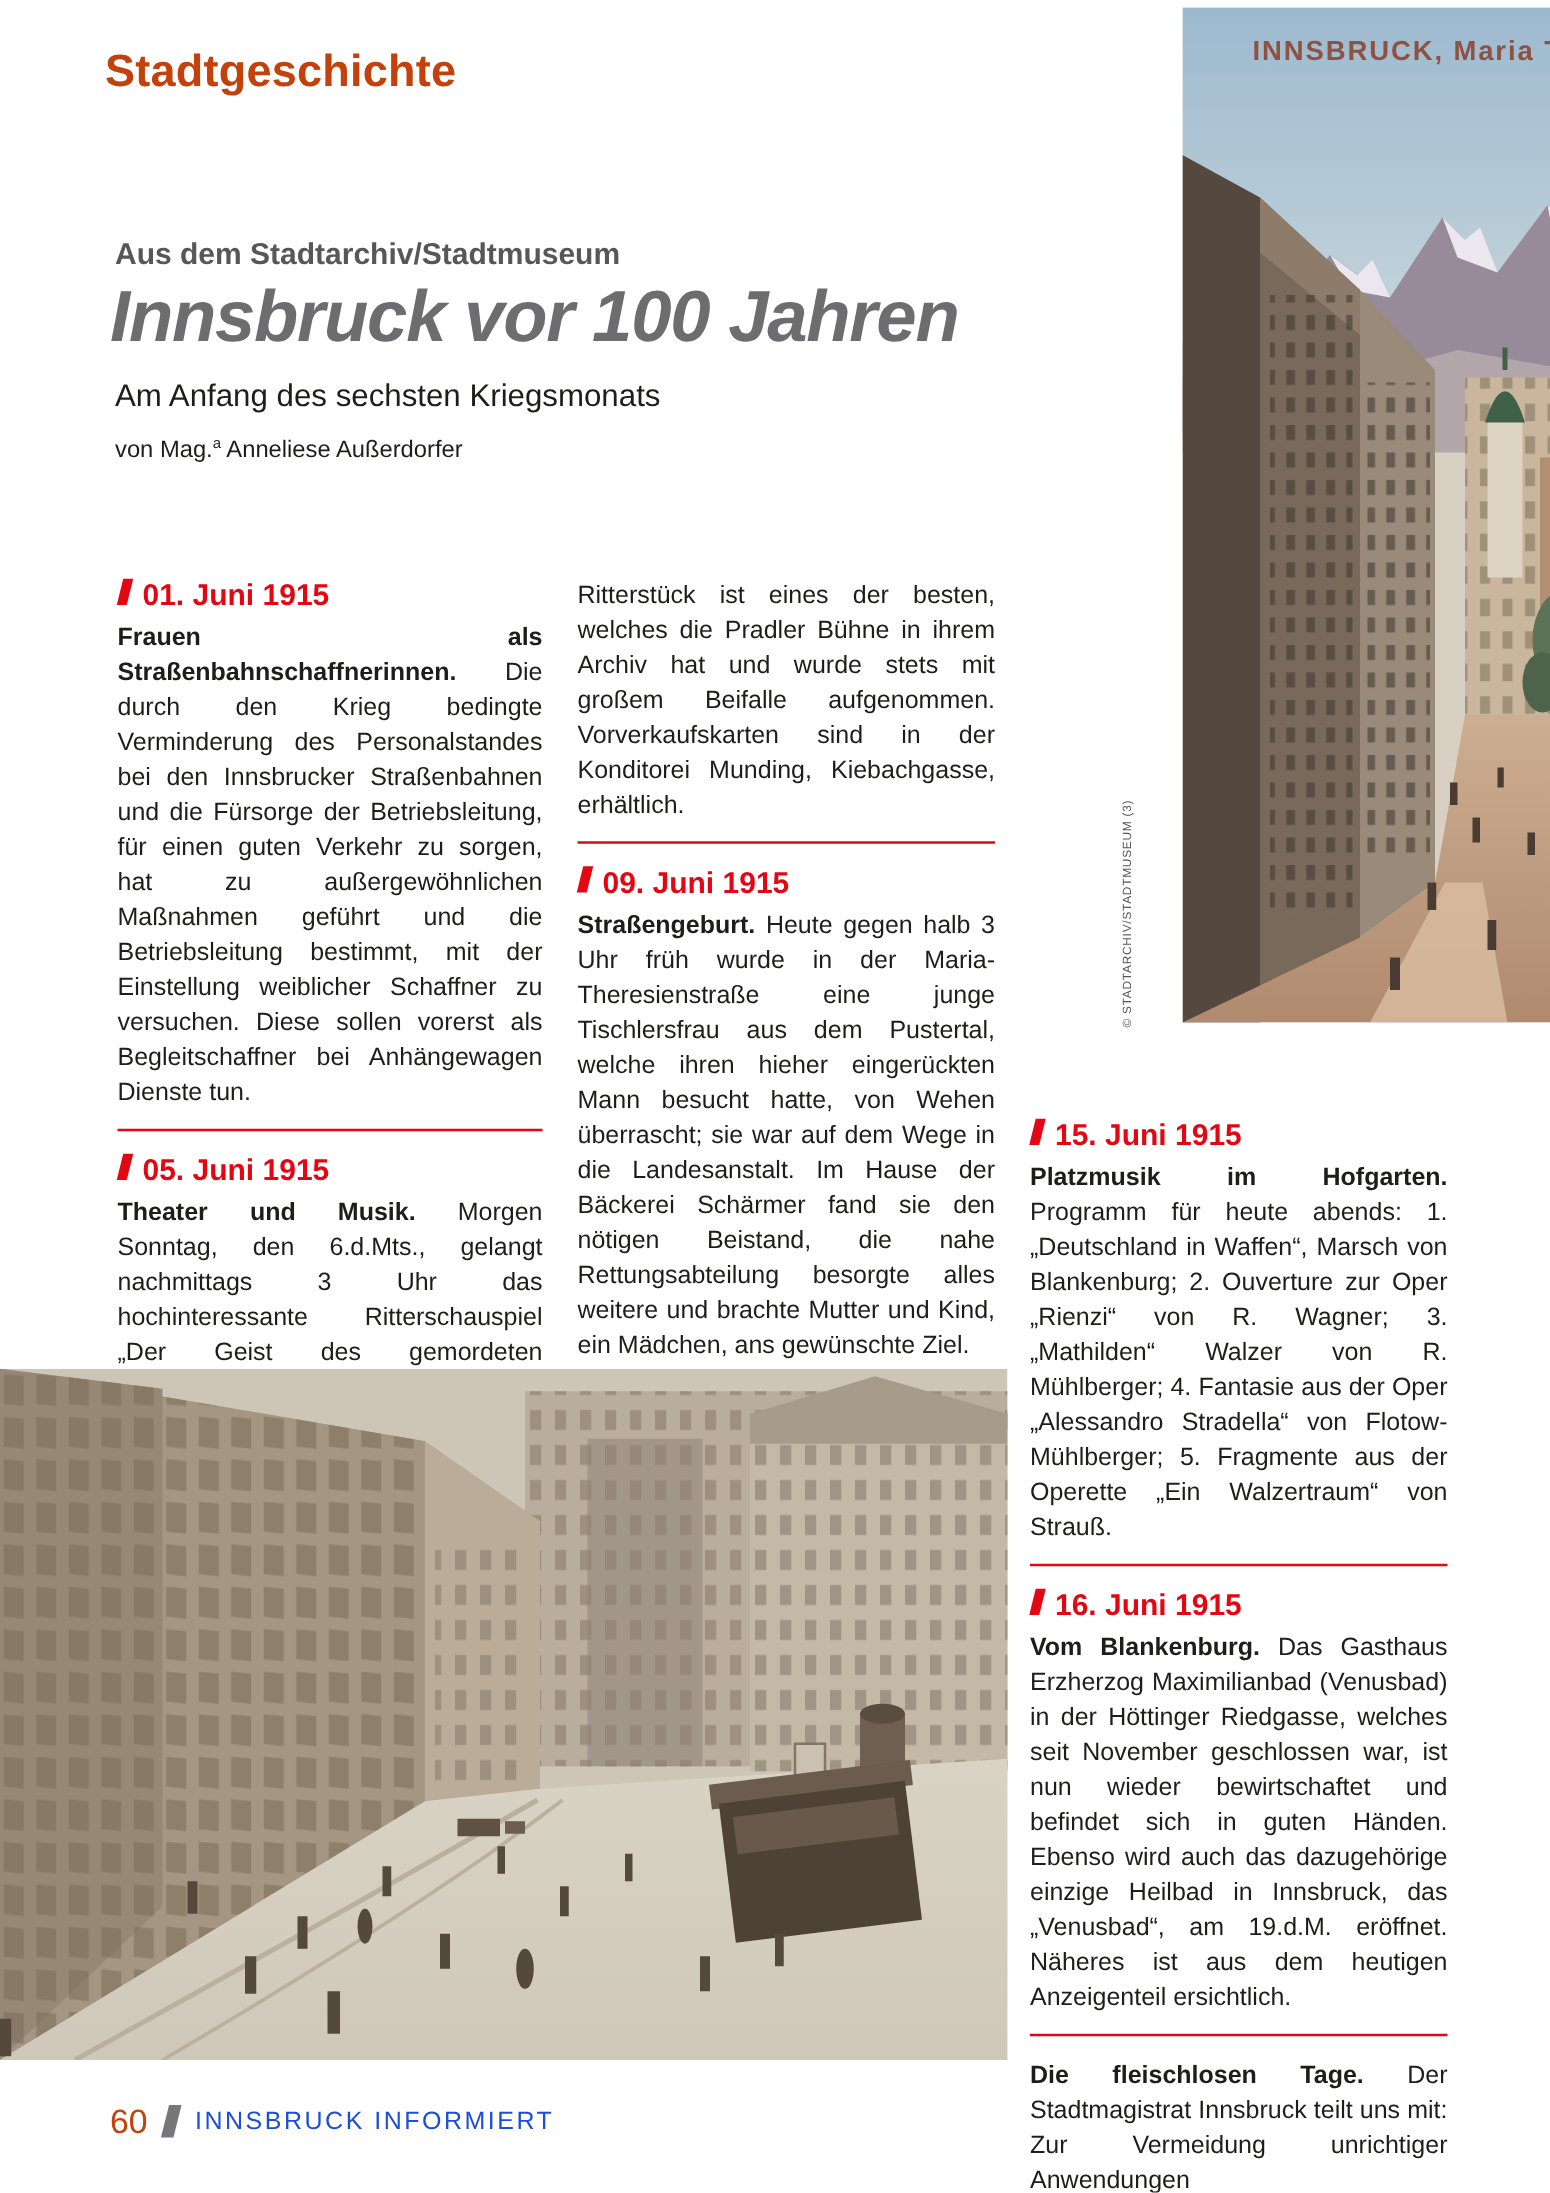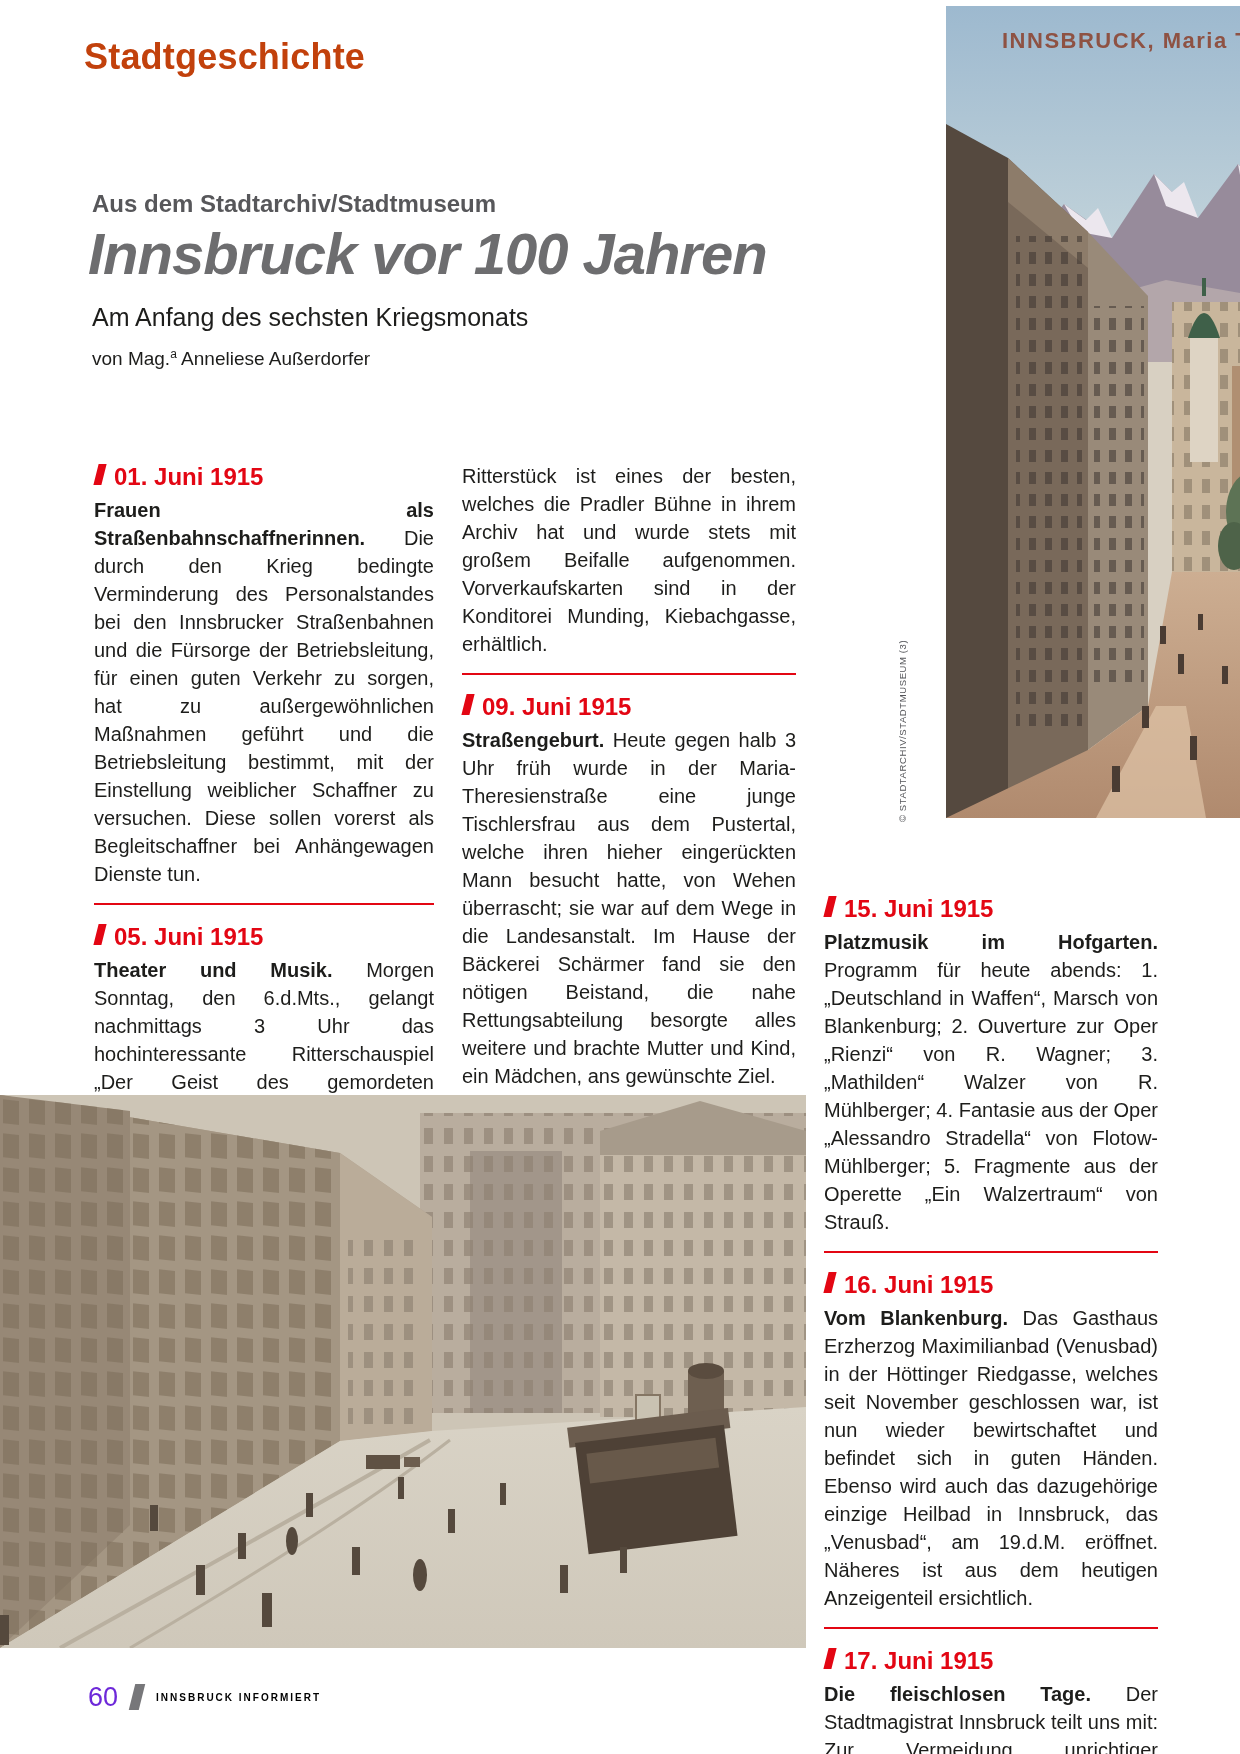--- a/index.html
+++ b/index.html
@@ -66,27 +66,27 @@
     transform:rotate(-90deg);transform-origin:0 0;
     font-size:9.5px;letter-spacing:0.6px;color:#55565a;white-space:nowrap;
   }
   #street-photo{position:absolute;left:0;top:1095px;width:806px;height:553px;}
   #street-photo svg{display:block;}
   
   #footer{
     position:absolute;left:88px;top:1680px;height:34px;
     display:flex;align-items:center;gap:14px;
   }
-  #footer .page-number{font-size:27px;color:#6d28d9;}
+  #footer .page-number{font-size:27px;color:#c2410c;}
   #footer .footer-slash{
     display:inline-block;width:10px;height:26px;background:#77777a;
     transform:skewX(-14deg);
   }
   #footer .magazine-name{
-    font-size:10px;font-weight:bold;letter-spacing:2px;color:#000000;
+    font-size:20px;font-weight:normal;letter-spacing:2px;color:#1d4ed8;
   }
 </style>
 </head>
 <body>
 
 <div id="section-label">Stadtgeschichte</div>
 
 <div id="postcard">
   <svg width="322" height="812" viewBox="0 0 322 812" xmlns="http://www.w3.org/2000/svg">
     <defs>
@@ -167,21 +167,20 @@
     <h3 class="entry-date"><span class="slash"></span><span>09. Juni 1915</span></h3>
     <p class="entry-text"><strong>Straßengeburt. </strong>Heute gegen halb 3 Uhr früh wurde in der Maria-Theresienstraße eine junge Tischlersfrau aus dem Pustertal, welche ihren hieher eingerückten Mann besucht hatte, von Wehen überrascht; sie war auf dem Wege in die Landesanstalt. Im Hause der Bäckerei Schärmer fand sie den nötigen Beistand, die nahe Rettungsabteilung besorgte alles weitere und brachte Mutter und Kind, ein Mädchen, ans gewünschte Ziel.</p>
   </div>
 <div class="col" id="col-3">
     <h3 class="entry-date"><span class="slash"></span><span>15. Juni 1915</span></h3>
     <p class="entry-text"><strong>Platzmusik im Hofgarten. </strong>Programm für heute abends: 1. „Deutschland in Waffen“, Marsch von Blankenburg; 2. Ouverture zur Oper „Rienzi“ von R. Wagner; 3. „Mathilden“ Walzer von R. Mühlberger; 4. Fantasie aus der Oper „Alessandro Stradella“ von Flotow-Mühlberger; 5. Fragmente aus der Operette „Ein Walzertraum“ von Strauß.</p>
     <div class="separator"></div>
     <h3 class="entry-date"><span class="slash"></span><span>16. Juni 1915</span></h3>
     <p class="entry-text"><strong>Vom Blankenburg. </strong>Das Gasthaus Erzherzog Maximilianbad (Venusbad) in der Höttinger Riedgasse, welches seit November geschlossen war, ist nun wieder bewirtschaftet und befindet sich in guten Händen. Ebenso wird auch das dazugehörige einzige Heilbad in Innsbruck, das „Venusbad“, am 19.d.M. eröffnet. Näheres ist aus dem heutigen Anzeigenteil ersichtlich.</p>
     <div class="separator"></div>
-    <h3 class="entry-date"><span class="slash"></span><span>17. Juni 1915</span></h3>
     <p class="entry-text"><strong>Die fleischlosen Tage. </strong>Der Stadtmagistrat Innsbruck teilt uns mit: Zur Vermeidung unrichtiger Anwendungen</p>
   </div>
 
 <div id="street-photo">
   <svg width="806" height="553" viewBox="0 0 806 553" xmlns="http://www.w3.org/2000/svg">
     <defs>
       <pattern id="pwin" width="20" height="28" patternUnits="userSpaceOnUse">
         <rect width="20" height="28" fill="none"></rect>
         <rect x="4" y="5" width="9" height="16" fill="#8d8172" opacity="0.65"></rect>
       </pattern>

